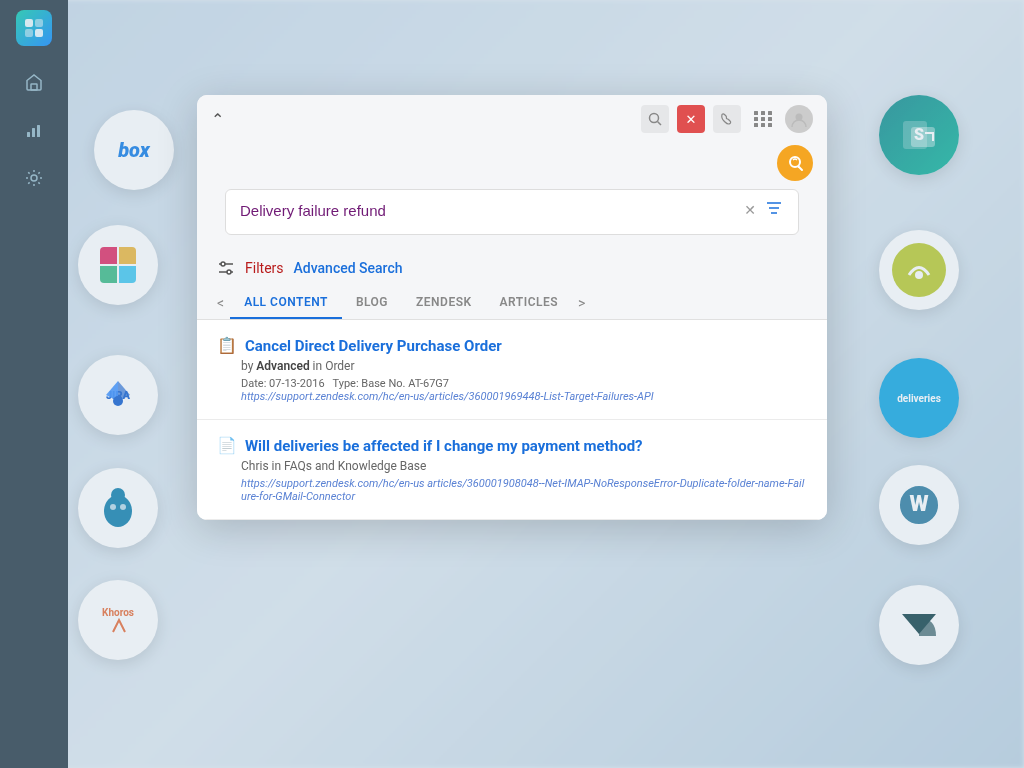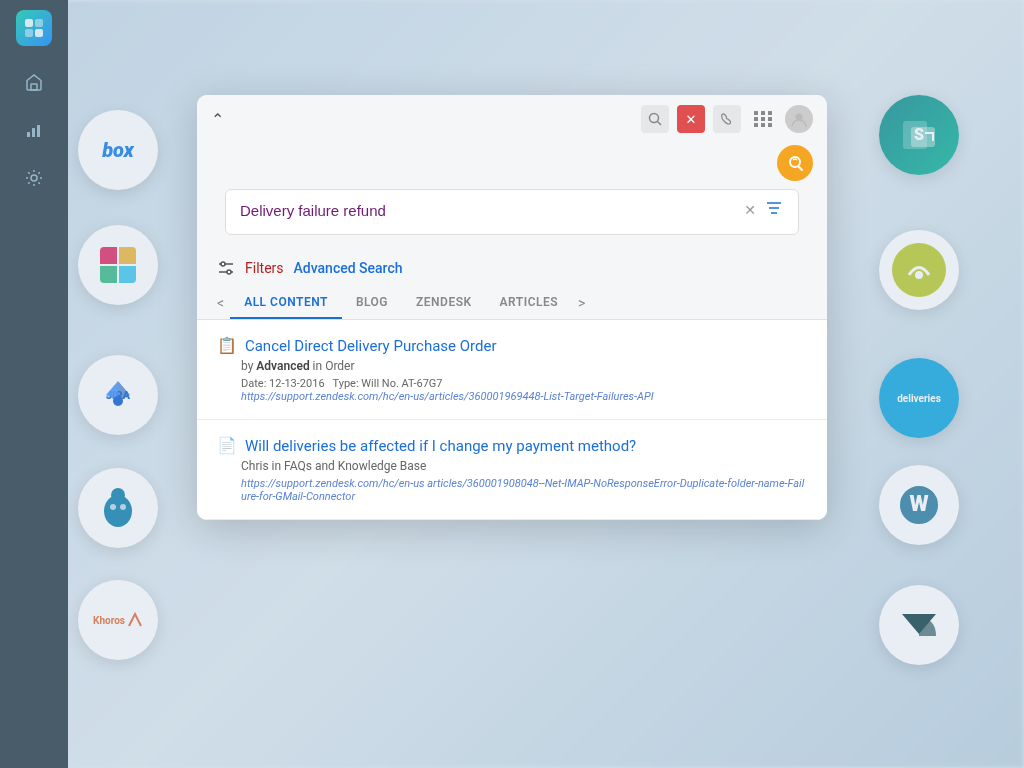--- a/index.html
+++ b/index.html
@@ -272,21 +272,21 @@
     }
 
     .result-icon {
       font-size: 16px;
       color: #5a82d4;
     }
 
     .result-title {
       color: #1a6fdb;
       font-size: 15px;
-      font-weight: 400;
+      font-weight: 700;
       cursor: pointer;
     }
 
     .result-meta {
       font-size: 12px;
       color: #666;
       margin-bottom: 4px;
       padding-left: 24px;
     }
 
@@ -369,21 +369,21 @@
     </svg>
   </div>
   <div class="sidebar-icon">
     <svg width="20" height="20" viewBox="0 0 20 20" fill="none">
       <circle cx="10" cy="10" r="3" stroke="#8ab0c0" stroke-width="1.5"></circle>
       <path d="M10 2v2M10 16v2M2 10h2M16 10h2M4.22 4.22l1.42 1.42M14.36 14.36l1.42 1.42M4.22 15.78l1.42-1.42M14.36 5.64l1.42-1.42" stroke="#8ab0c0" stroke-width="1.5"></path>
     </svg>
   </div>
 </div>
 
-<div class="circle-btn" style="position:absolute;top:110px;left:78px;z-index:5;">
+<div class="circle-btn" style="position:absolute;top:110px;left:94px;z-index:5;">
   <span class="box-logo" style="font-size:20px;color:#0073e6;font-weight:900;font-style:italic;">box</span>
 </div>
 <div class="circle-btn" style="position:absolute;top:225px;left:78px;z-index:5;">
   <div class="slack-icon">
     <div class="slack-q1"></div>
       <div class="slack-q2"></div>
     <div class="slack-q3"></div>
       <div class="slack-q4"></div>
   </div>
 </div>
@@ -396,21 +396,21 @@
   </svg>
 </div>
 <div class="circle-btn" style="position:absolute;top:468px;left:78px;z-index:5;">
   <svg width="50" height="50" viewBox="0 0 50 50">
     <ellipse cx="25" cy="28" rx="14" ry="16" fill="#0077a8"></ellipse>
     <circle cx="25" cy="12" r="7" fill="#0077a8"></circle>
     <circle cx="20" cy="24" r="3" fill="white" opacity="0.7"></circle>
     <circle cx="30" cy="24" r="3" fill="white" opacity="0.7"></circle>
   </svg>
 </div>
-<div class="circle-btn" style="position:absolute;top:580px;left:78px;z-index:5;">
+<div class="circle-btn" style="position:absolute;top:580px;left:78px;z-index:5;flex-direction:column;">
   <span style="font-size:10px;font-weight:700;color:#e8622a;">Khoros</span>
   <svg width="16" height="16" viewBox="0 0 16 16" style="margin-left:2px;">
     <path d="M2 14 L8 2 L14 14" stroke="#e8622a" stroke-width="2" fill="none"></path>
   </svg>
 </div>
 
 <div style="position:absolute;top:95px;right:65px;z-index:5;width:80px;height:80px;border-radius:50%;background:linear-gradient(135deg,#038387,#00b294);display:flex;align-items:center;justify-content:center;box-shadow:0 4px 16px rgba(0,0,0,0.15);cursor:pointer;">
   <svg width="44" height="44" viewBox="0 0 44 44">
     <rect x="6" y="8" width="24" height="28" rx="3" fill="rgba(255,255,255,0.25)"></rect>
     <rect x="14" y="14" width="24" height="20" rx="3" fill="rgba(255,255,255,0.4)"></rect>
@@ -533,22 +533,22 @@
 
       <div class="result-item">
         <div class="result-title-row">
           <span class="result-icon">📋</span>
           <span class="result-title">Cancel Direct Delivery Purchase Order</span>
         </div>
         <div class="result-meta">
           by <strong>Advanced</strong> in <span>Order</span>
         </div>
         <div class="result-detail">
-          Date: <span>12-13-2016</span>&nbsp;&nbsp;
-          Type: <span>Will No. AT-67G7</span>
+          Date: <span>07-13-2016</span>&nbsp;&nbsp;
+          Type: <span>Base No. AT-67G7</span>
         </div>
         <div class="result-url">https://support.zendesk.com/hc/en-us/articles/360001969448-List-Target-Failures-API</div>
       </div>
 
       <div class="result-item">
         <div class="result-title-row">
           <span class="result-icon">📄</span>
           <span class="result-title">Will deliveries be affected if I change my payment method?</span>
         </div>
         <div class="result-meta">

